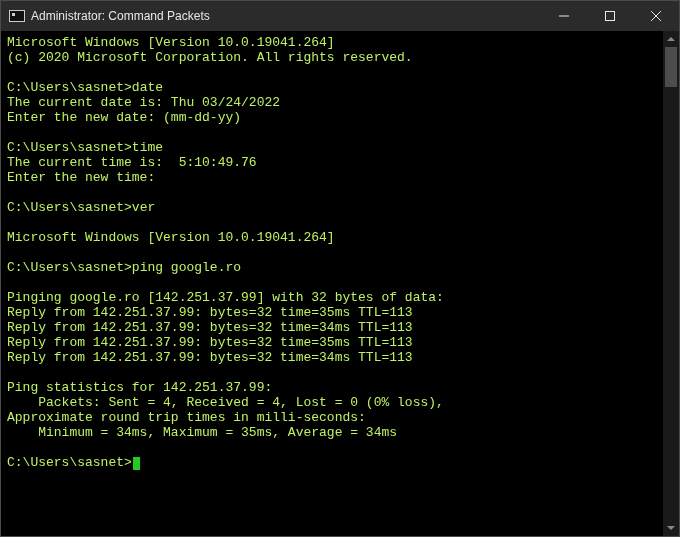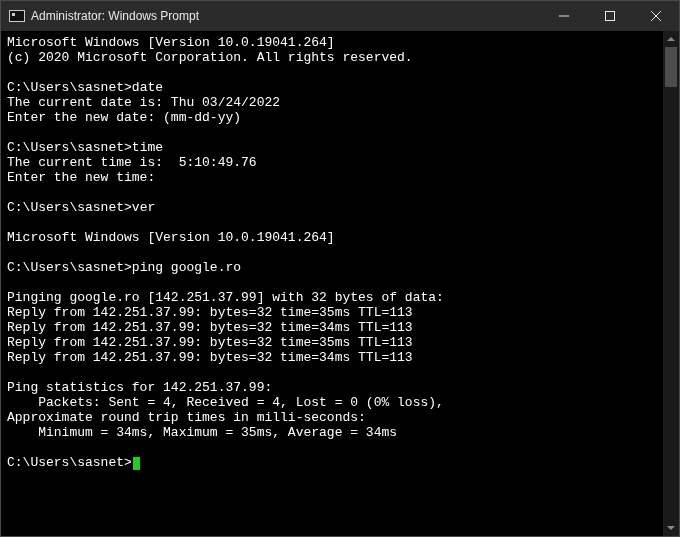--- a/index.html
+++ b/index.html
@@ -65,21 +65,21 @@
     .ctrl.close svg { width: 10px; height: 10px; }
     .terminal-wrap {
       flex: 1;
       display: flex;
       overflow: hidden;
       background: #000;
     }
     .terminal {
       flex: 1;
       padding: 4px 6px;
-      color: #ffffff;
+      color: #bef264;
       font-size: 13px;
       line-height: 15px;
       white-space: pre;
       overflow: hidden;
       font-family: Consolas, "Courier New", monospace;
     }
     .scrollbar {
       width: 16px;
       background: #1a1a1a;
       display: flex;
@@ -114,21 +114,21 @@
       margin-left: 1px;
       animation: none;
     }
   </style>
 </head>
 <body>
 
 <div class="window">
   <div class="titlebar">
     <div class="titlebar-icon"></div>
-    <div class="titlebar-title">Administrator: Windows Prompt</div>
+    <div class="titlebar-title">Administrator: Command Packets</div>
     <div class="window-controls">
       <div class="ctrl">
         <svg viewBox="0 0 10 10">
             <line x1="0" y1="5" x2="10" y2="5" stroke="#e8e8e8" stroke-width="1"></line>
           </svg>
       </div>
       <div class="ctrl">
         <svg viewBox="0 0 10 10">
             <rect x="0.5" y="0.5" width="9" height="9" fill="none" stroke="#e8e8e8" stroke-width="1"></rect>
           </svg>

